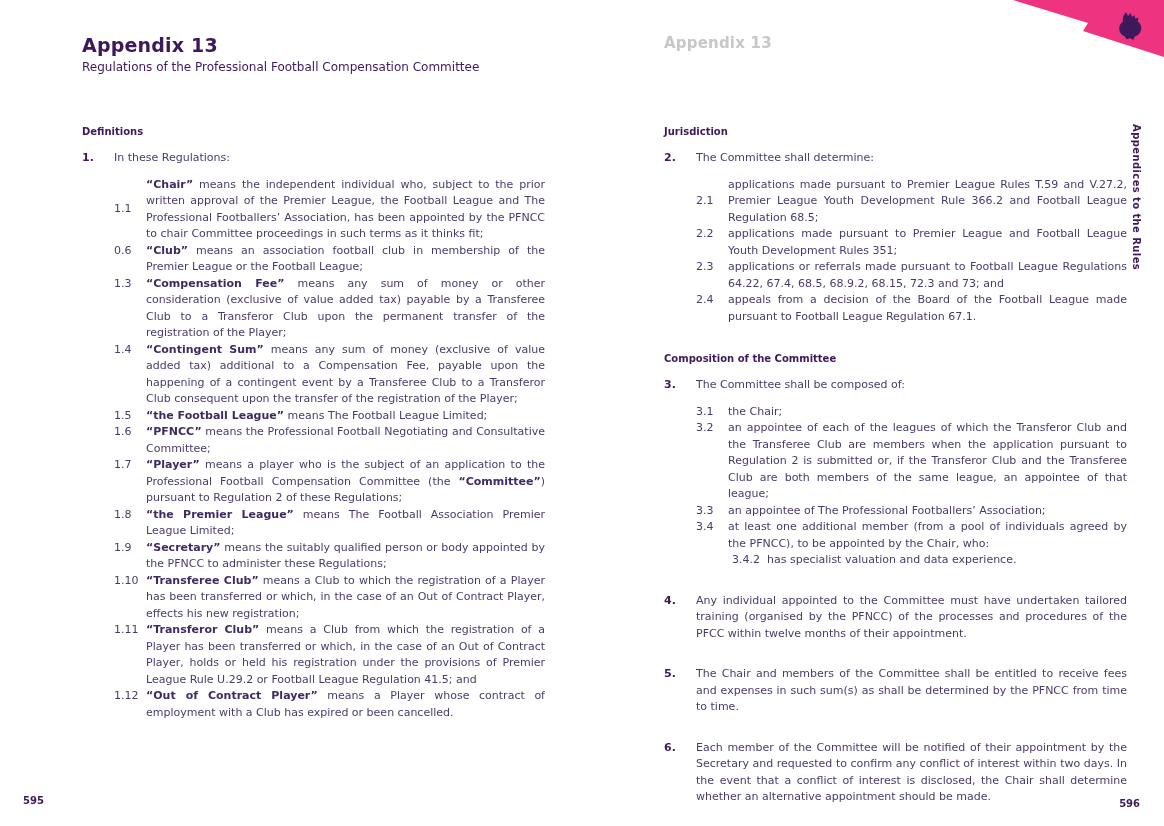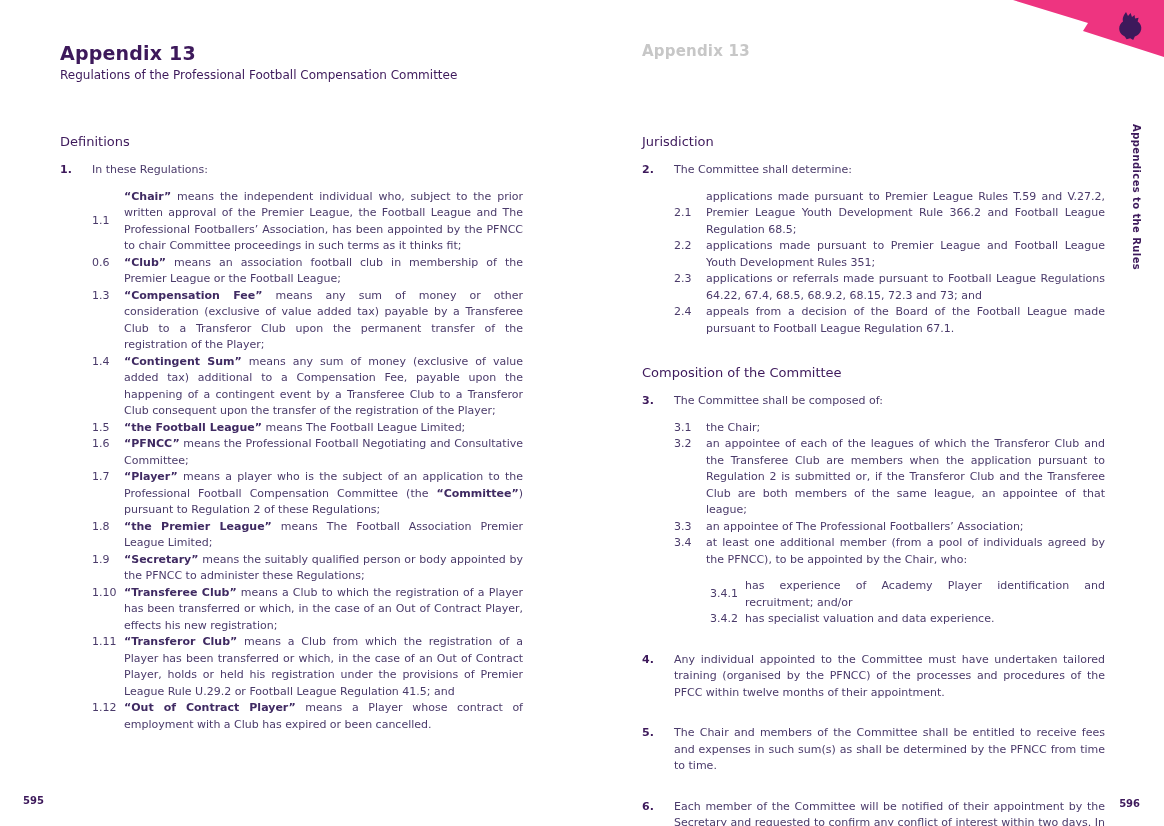--- a/index.html
+++ b/index.html
@@ -7,29 +7,29 @@
   .sheet{position:relative;width:1164px;height:826px;background:#fff;}
 
   
   .ribbon{position:absolute;top:0;right:0;width:170px;height:62px;}
 
   
   .side-tab{position:absolute;top:124px;right:22px;writing-mode:vertical-rl;
     font-size:10px;font-weight:700;color:#3d195b;letter-spacing:.4px;}
 
   
-  .page{position:absolute;top:42px;width:463px;color:#4a3a6a;}
+  .page{position:absolute;top:34px;width:463px;color:#4a3a6a;margin-left:22px;}
   .page-left{left:60px;}
   .page-right{left:642px;}
   .intro{height:92px;}
   .doc-title{font-size:19px;font-weight:700;color:#3d195b;letter-spacing:.2px;}
   .doc-subtitle{font-size:12px;color:#3d195b;margin-top:4px;}
   .ghost-title{font-size:15px;font-weight:700;color:#c7c7c7;letter-spacing:.2px;}
 
-  .sec-heading{font-size:13px;font-weight:400;color:#3d195b;margin:0 0 13px 0;}
+  .sec-heading{font-size:10px;font-weight:700;color:#3d195b;margin:0 0 13px 0;}
   .sec-heading.sp2{margin-top:28px;}
 
   .item{display:flex;align-items:flex-start;font-size:11px;line-height:16.5px;}
   .item .num{flex:0 0 32px;}
   .item.lvl1 .num{font-weight:700;color:#3d195b;}
   .item.lvl2{margin-left:32px;}
   .item.lvl3{margin-left:68px;}
   .item.lvl3 .num{flex:0 0 35px;}
   .item .txt{flex:1;text-align:justify;}
   .item .txt .b{font-weight:700;color:#3f2a62;}
@@ -156,24 +156,20 @@
           <span class="txt"><span>an appointee of each of the leagues of which the Transferor Club and the Transferee Club are members when the application pursuant to Regulation 2 is submitted or, if the Transferor Club and the Transferee Club are both members of the same league, an appointee of that league;</span></span>
         </div>
         <div class="item lvl2 sp0">
           <span class="num">3.3</span>
           <span class="txt"><span>an appointee of The Professional Footballers’ Association;</span></span>
         </div>
         <div class="item lvl2 sp0">
           <span class="num">3.4</span>
           <span class="txt"><span>at least one additional member (from a pool of individuals agreed by the PFNCC), to be appointed by the Chair, who:</span></span>
         </div>
-        <div class="item lvl3 sp1">
-          <span class="num">3.4.1</span>
-          <span class="txt"><span>has experience of Academy Player identification and recruitment; and/or</span></span>
-        </div>
         <div class="item lvl3 sp0">
           <span class="num">3.4.2</span>
           <span class="txt"><span>has specialist valuation and data experience.</span></span>
         </div>
         <div class="item lvl1 sp2">
           <span class="num">4.</span>
           <span class="txt"><span>Any individual appointed to the Committee must have undertaken tailored training (organised by the PFNCC) of the processes and procedures of the PFCC within twelve months of their appointment.</span></span>
         </div>
         <div class="item lvl1 sp2">
           <span class="num">5.</span>

